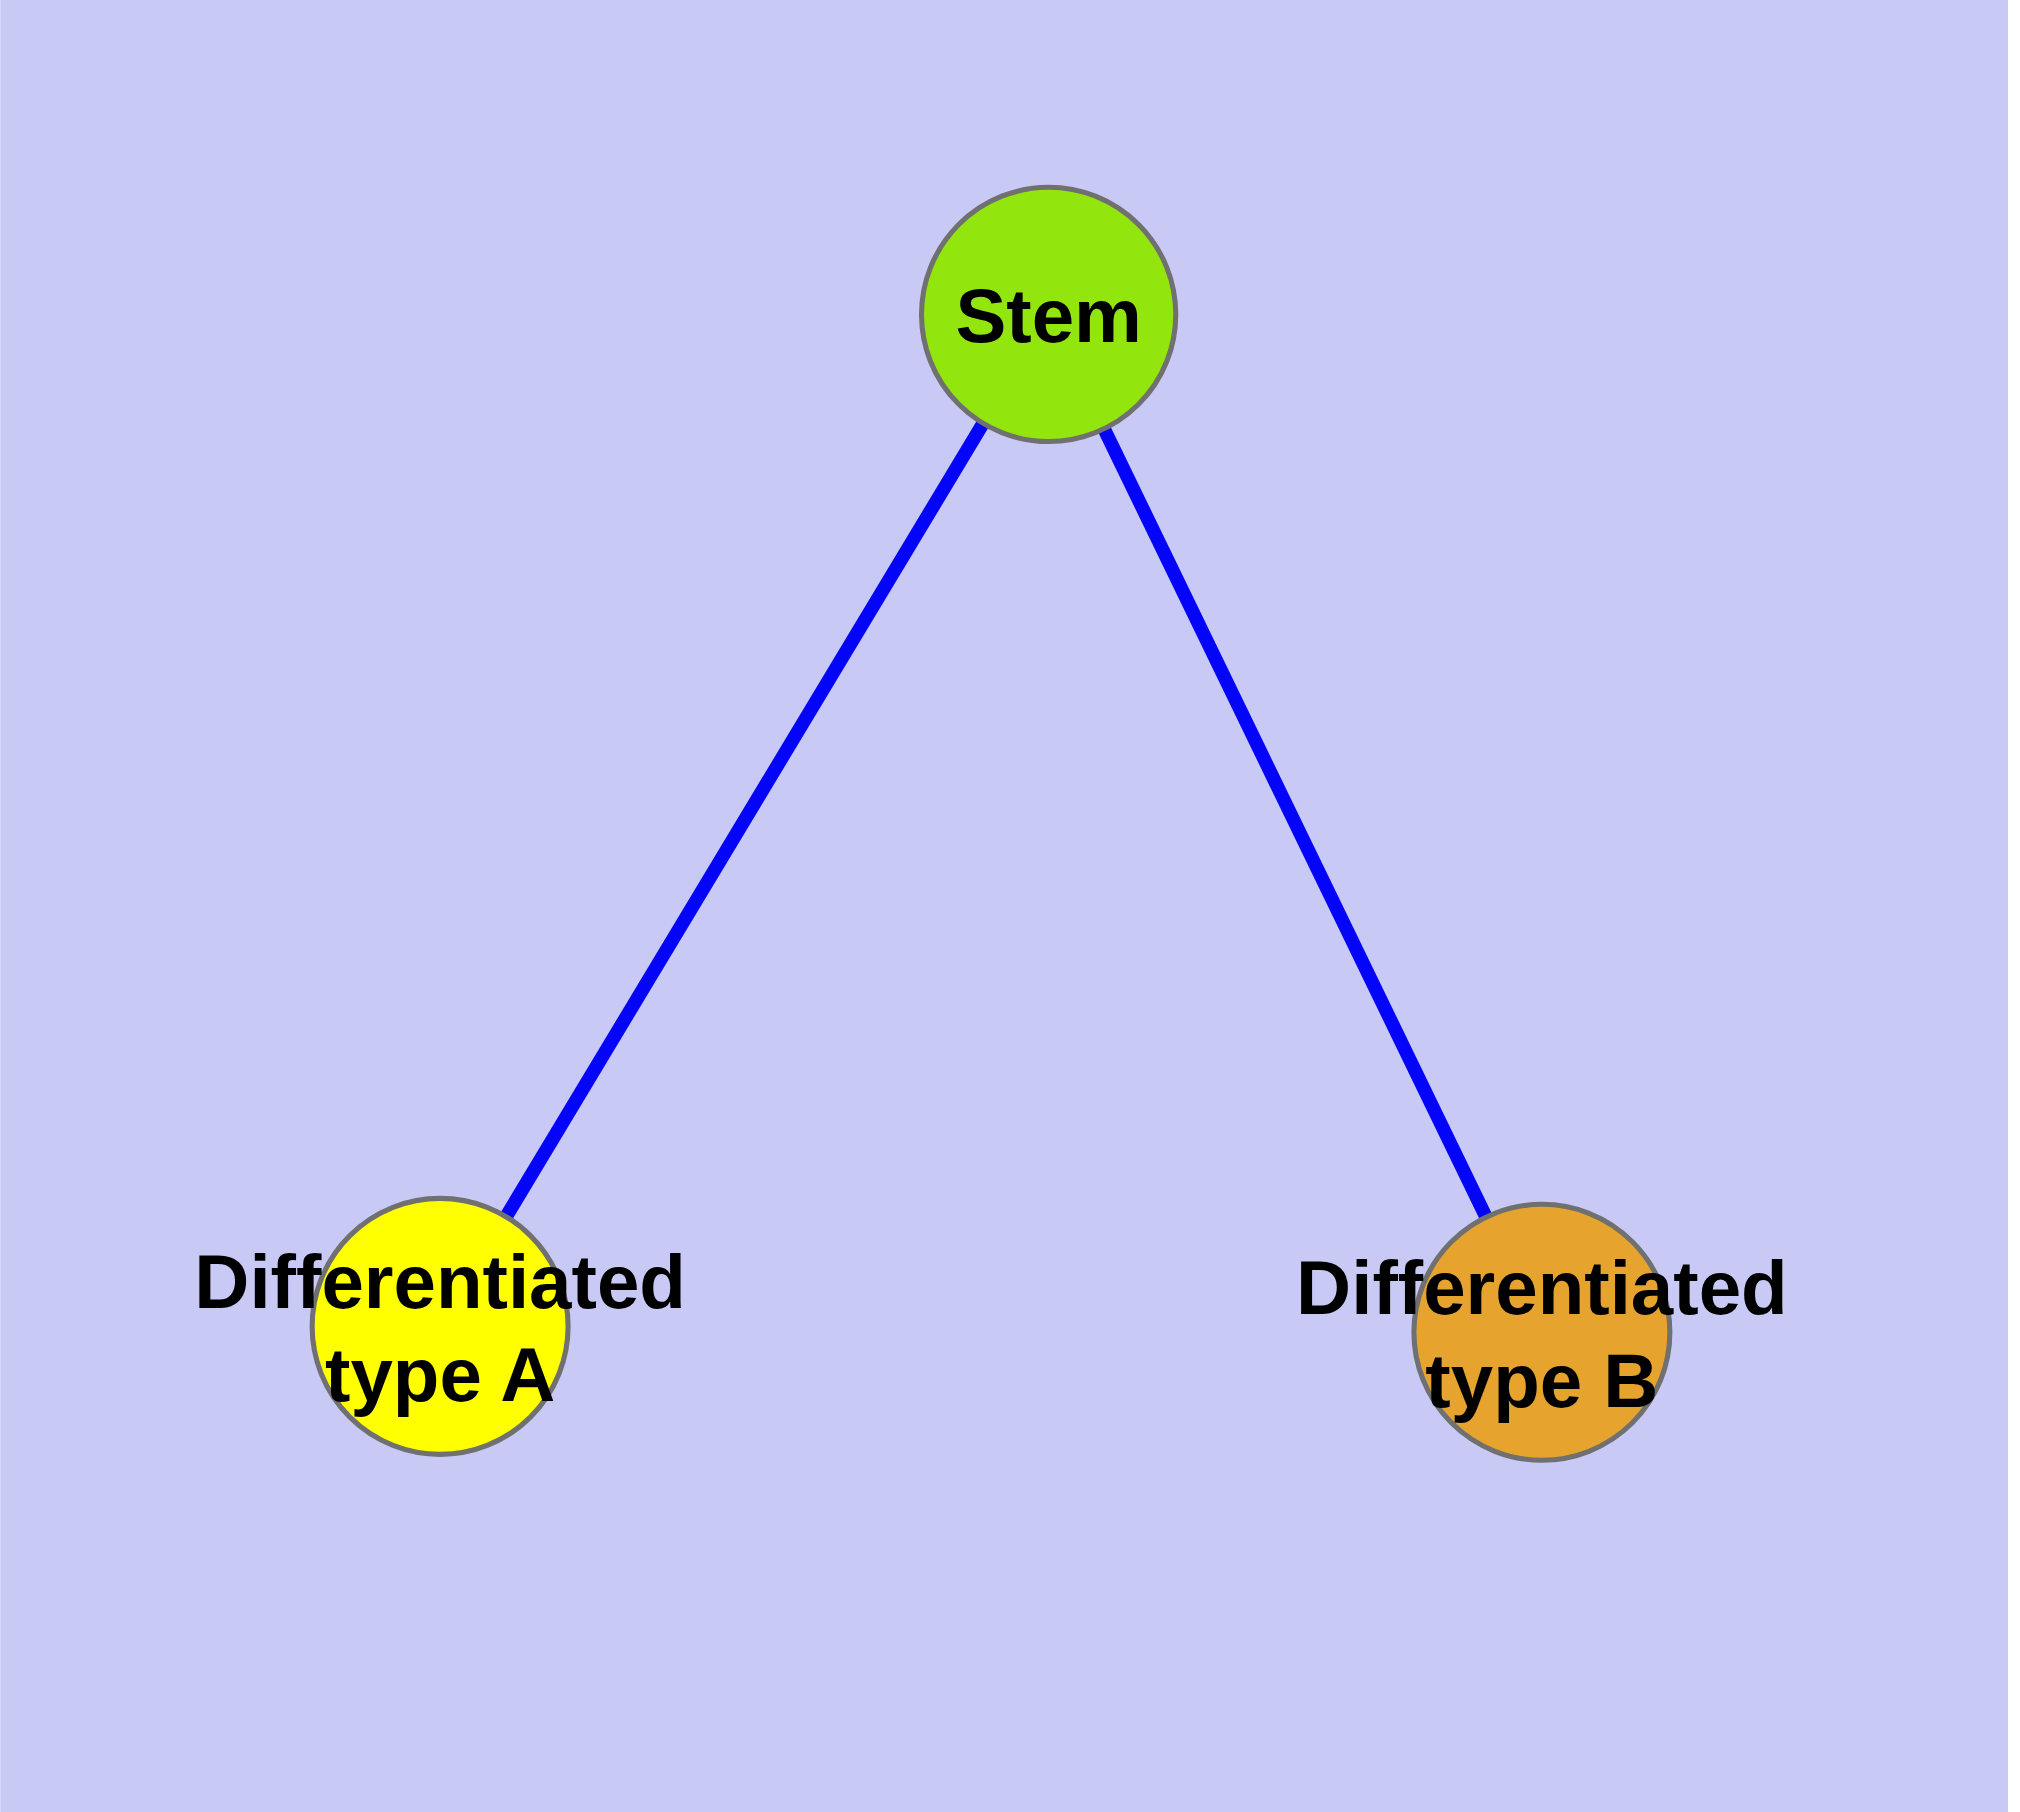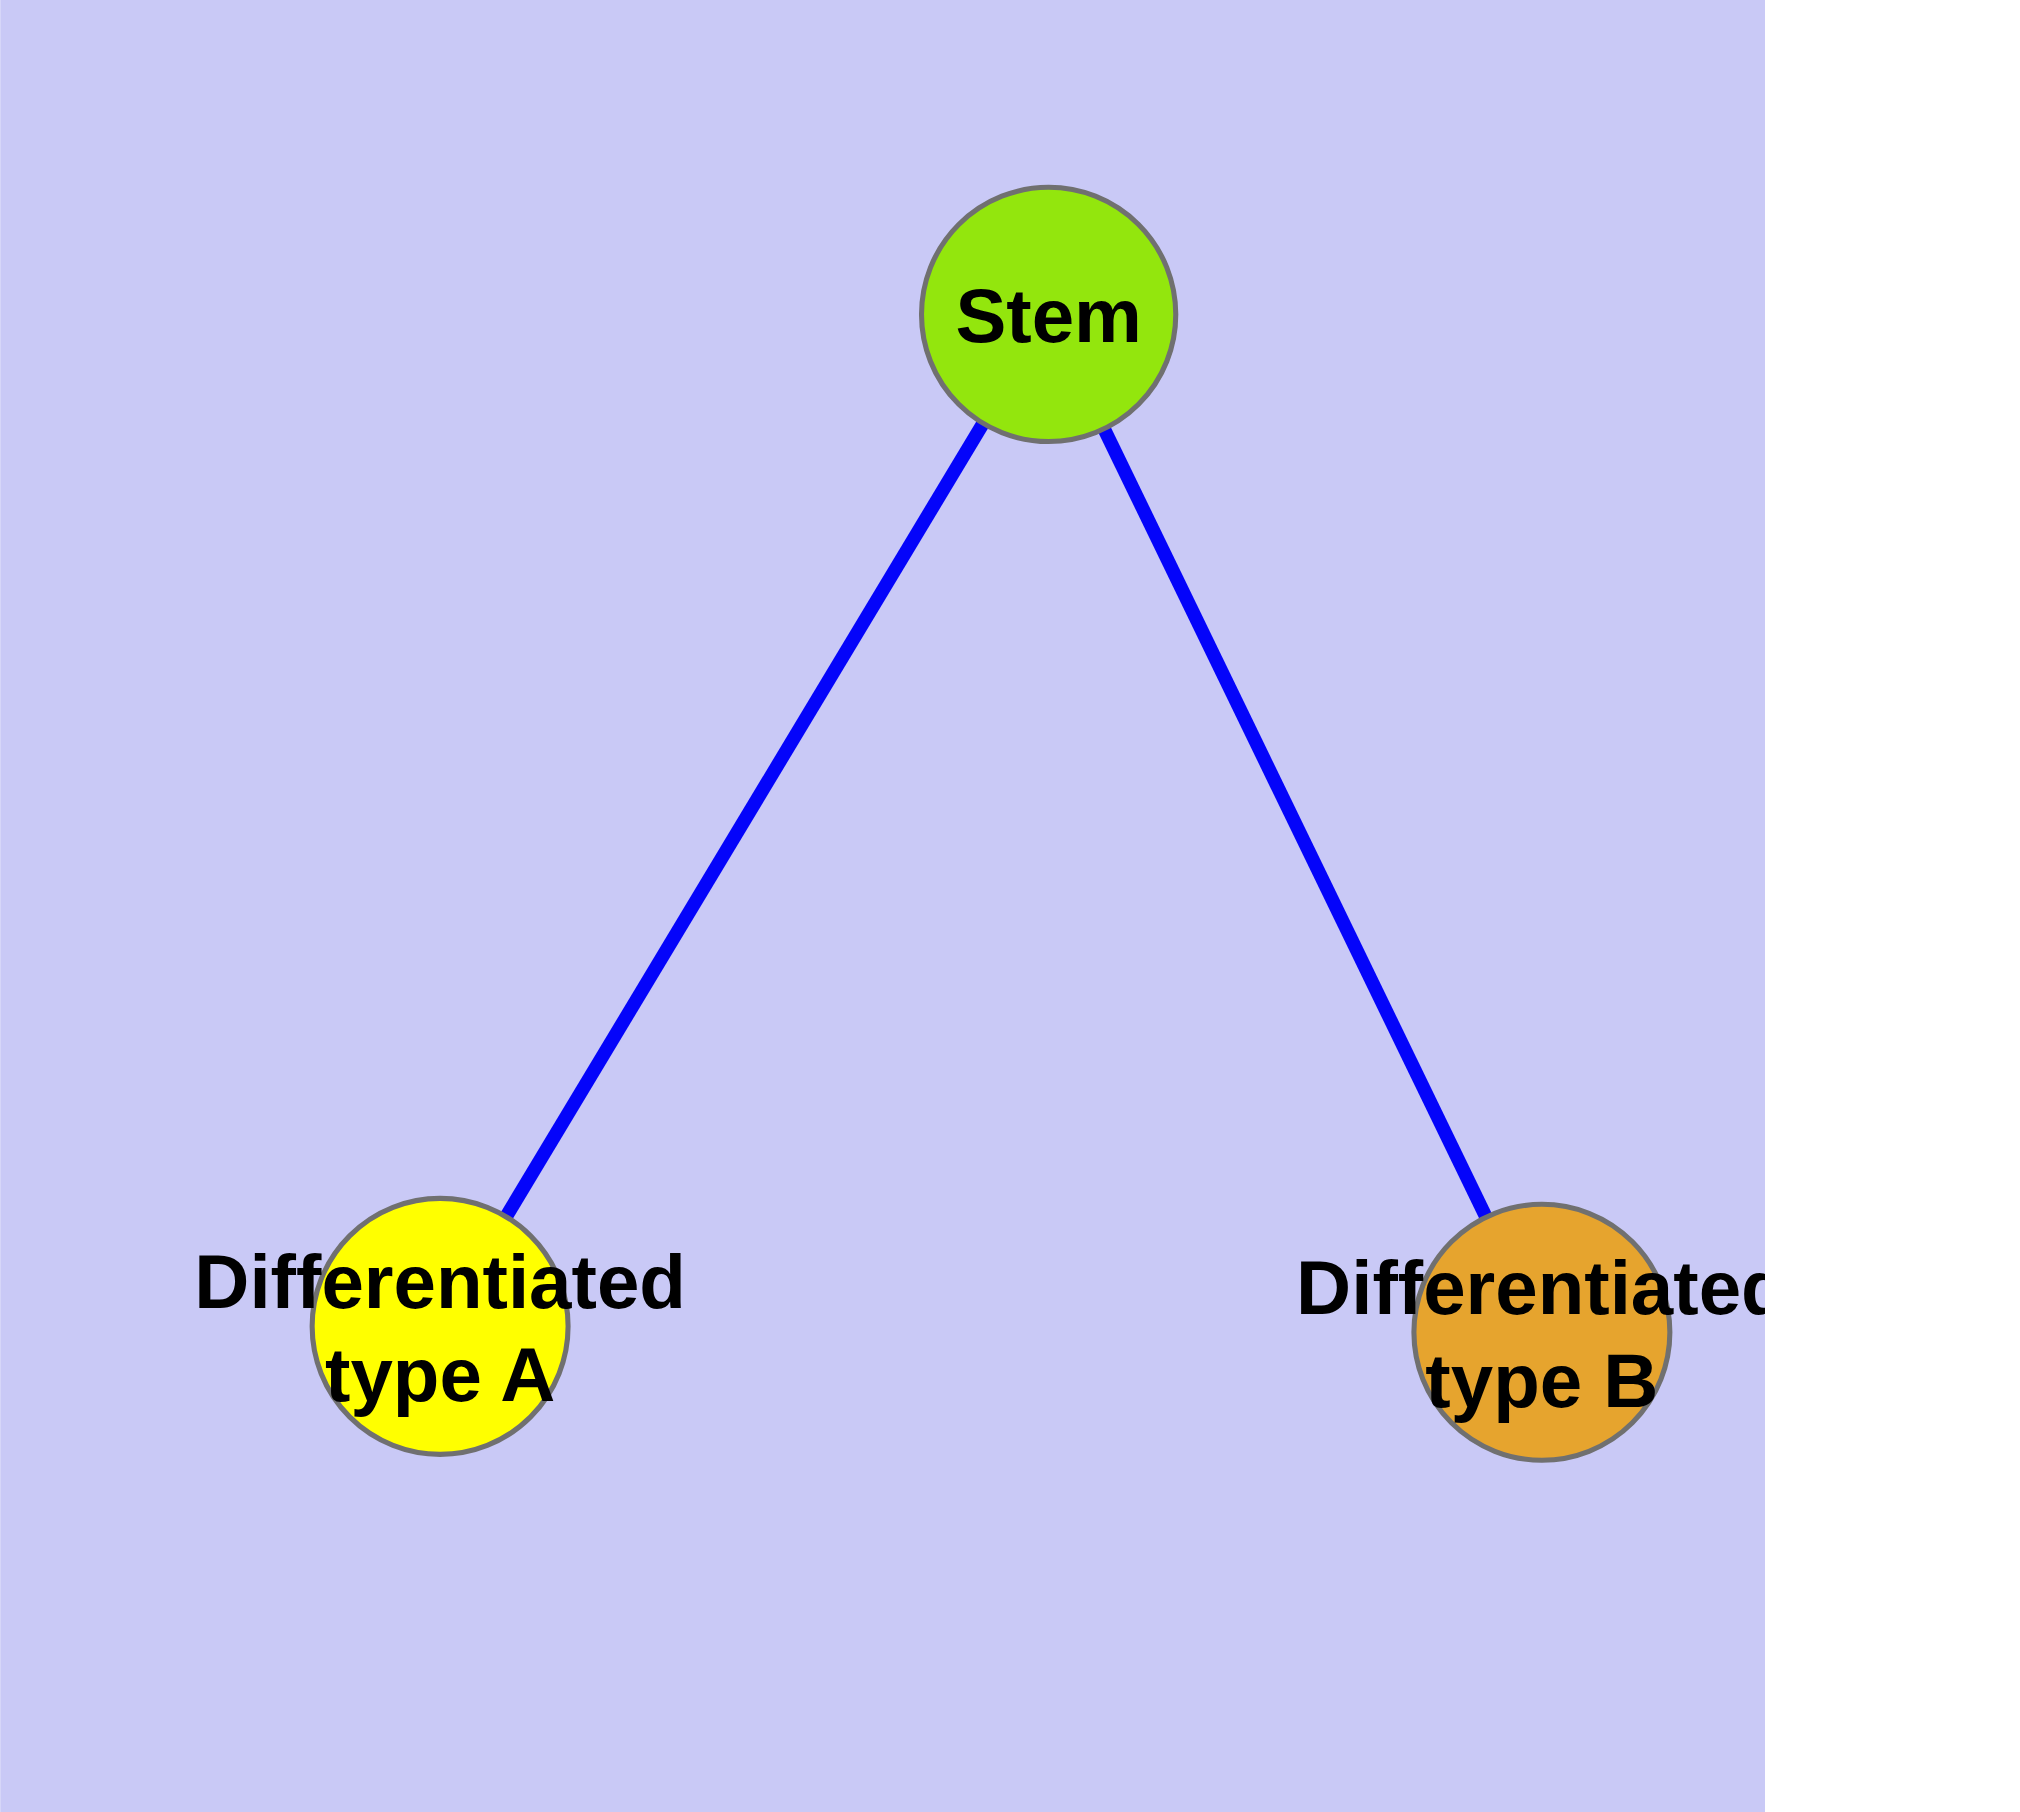--- a/index.html
+++ b/index.html
@@ -1,20 +1,20 @@
 <!DOCTYPE html>
 <html style="font-size:13.6px"><head>
 <meta charset="utf-8">
 <style>
   html, body {
     margin: 0;
     padding: 0;
   }
   .stage {
-    width: 1765px;
+    width: 2008px;
     height: 1812px;
     overflow: hidden;
   }
   svg {
     display: block;
     width: 2021px;
     height: 1812px;
   }
   text {
     font-family: "Liberation Sans", "DejaVu Sans", sans-serif;

